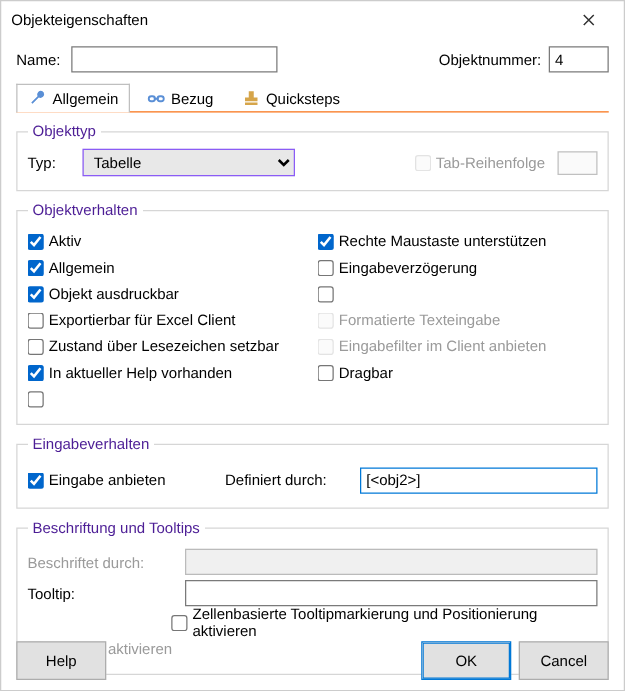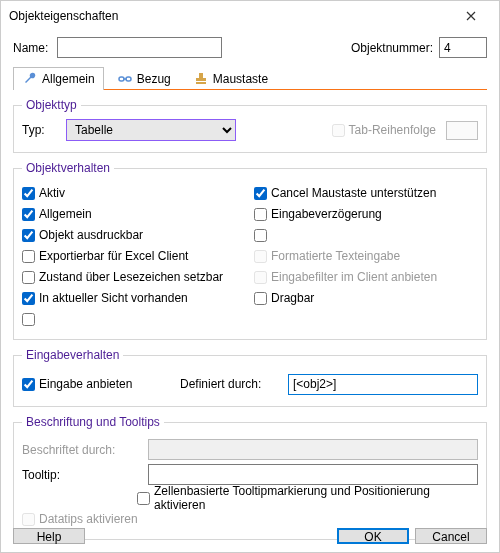--- a/index.html
+++ b/index.html
@@ -29,21 +29,21 @@
   .cb.disabled input[type=checkbox] { opacity: 0.6; }
   .small-input { width: 32px; height: 19px; border: 1px solid #c0c0c0; background: #fafafa; margin-left: 6px; }
   .defrow { display: flex; align-items: center; gap: 8px; margin: 4px 0 2px 0; }
   .defrow .deflabel { min-width: 100px; }
   .defrow input.defval { flex: 1; border: 1px solid #0078d7; height: 21px; padding: 1px 4px; }
   .bt-row { display:flex; align-items:center; gap:16px; margin:4px 0; }
   .bt-row label.rl { min-width: 110px; }
   .bt-row input { flex:1; }
   .footer { position: absolute; bottom: 8px; left: 12px; right: 12px; display: flex; gap: 6px; }
   .footer .spacer { flex: 1; }
-  button.btn { height: 16px; min-width: 72px; background: #e1e1e1; border: 1px solid #adadad; cursor: default; }
+  button.btn { height: 31px; min-width: 72px; background: #e1e1e1; border: 1px solid #adadad; cursor: default; }
   button.btn.primary { border: 1px solid #0078d7; box-shadow: 0 0 0 1px #0078d7 inset; }
 </style>
 </head>
 <body>
 
 <div class="window">
 
   <div class="titlebar">
     <div class="title">Objekteigenschaften</div>
     <div class="close">
@@ -82,21 +82,21 @@
           </span>
         <span>Bezug</span>
       </div>
       <div class="tab">
         <span class="ico">
             <svg viewBox="0 0 16 16">
               <path d="M6 2h4v5h3v3H3V7h3z" fill="#d6a54a"></path>
               <rect x="3" y="11" width="10" height="2" fill="#d6a54a"></rect>
             </svg>
           </span>
-        <span>Maustaste</span>
+        <span>Quicksteps</span>
       </div>
     </div>
 
     <fieldset>
       <legend>Objekttyp</legend>
       <div class="row" style="margin-bottom:2px">
         <label class="lbl">Typ:</label>
         <select style="width:170px">
           <option>Tabelle</option>
         </select>
@@ -128,30 +128,30 @@
           <div class="cb">
               <input type="checkbox" style="">
               <span>Exportierbar für Excel Client</span>
             </div>
           <div class="cb">
               <input type="checkbox" style="">
               <span>Zustand über Lesezeichen setzbar</span>
             </div>
           <div class="cb">
               <input type="checkbox" checked="" style="">
-              <span>In aktueller Sicht vorhanden</span>
+              <span>In aktueller Help vorhanden</span>
             </div>
           <div class="cb">
               <input type="checkbox" style="">
             </div>
         </div>
         <div class="col">
           <div class="cb">
               <input type="checkbox" checked="" style="">
-              <span>Cancel Maustaste unterstützen</span>
+              <span>Rechte Maustaste unterstützen</span>
             </div>
           <div class="cb">
               <input type="checkbox" style="">
               <span>Eingabeverzögerung</span>
             </div>
           <div class="cb">
               <input type="checkbox" style="">
             </div>
           <div class="cb disabled">
               <input type="checkbox" disabled="" style="">

